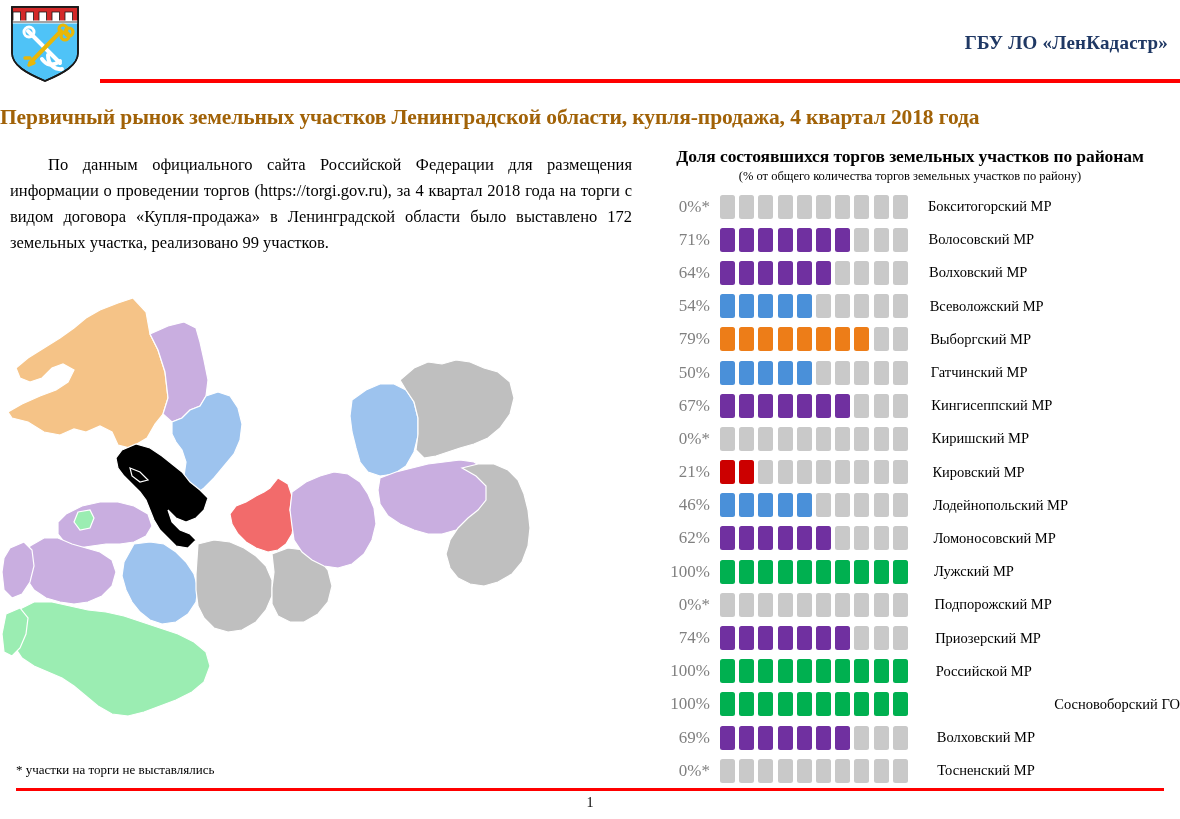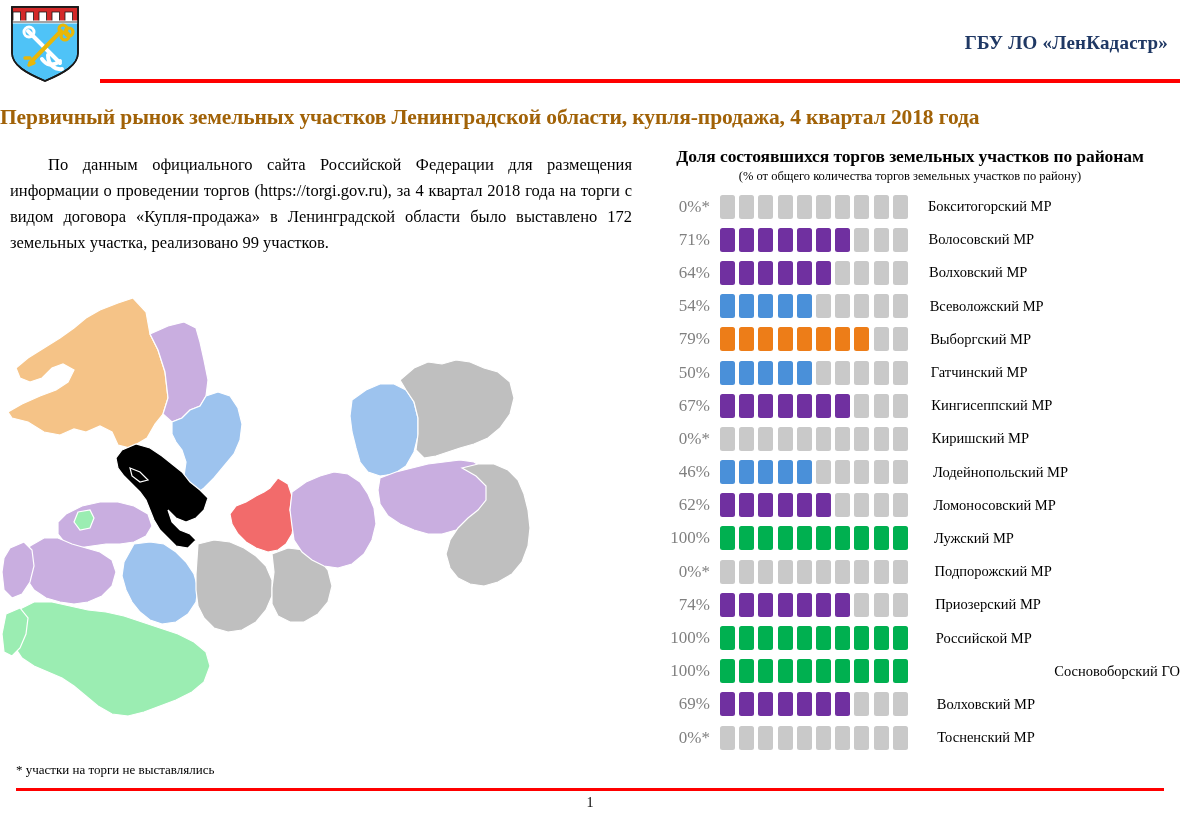--- a/index.html
+++ b/index.html
@@ -407,20 +407,36 @@
             <div class="blk"></div>
             <div class="blk"></div>
             <div class="blk"></div>
             <div class="blk"></div>
             <div class="blk"></div>
             <div class="blk"></div>
           </div>
           <div class="name" style="padding-left: 19.85px;">Киришский МР</div>
         </div>
         <div class="row">
+          <div class="pct">21%</div>
+          <div class="blocks">
+            <div class="blk" style="background: rgb(204, 0, 0);"></div>
+            <div class="blk" style="background: rgb(204, 0, 0);"></div>
+            <div class="blk"></div>
+            <div class="blk"></div>
+            <div class="blk"></div>
+            <div class="blk"></div>
+            <div class="blk"></div>
+            <div class="blk"></div>
+            <div class="blk"></div>
+            <div class="blk"></div>
+          </div>
+          <div class="name" style="padding-left: 20.4px;">Кировский МР</div>
+        </div>
+        <div class="row">
           <div class="pct">46%</div>
           <div class="blocks">
             <div class="blk" style="background: rgb(74, 144, 217);"></div>
             <div class="blk" style="background: rgb(74, 144, 217);"></div>
             <div class="blk" style="background: rgb(74, 144, 217);"></div>
             <div class="blk" style="background: rgb(74, 144, 217);"></div>
             <div class="blk" style="background: rgb(74, 144, 217);"></div>
             <div class="blk"></div>
             <div class="blk"></div>
             <div class="blk"></div>

